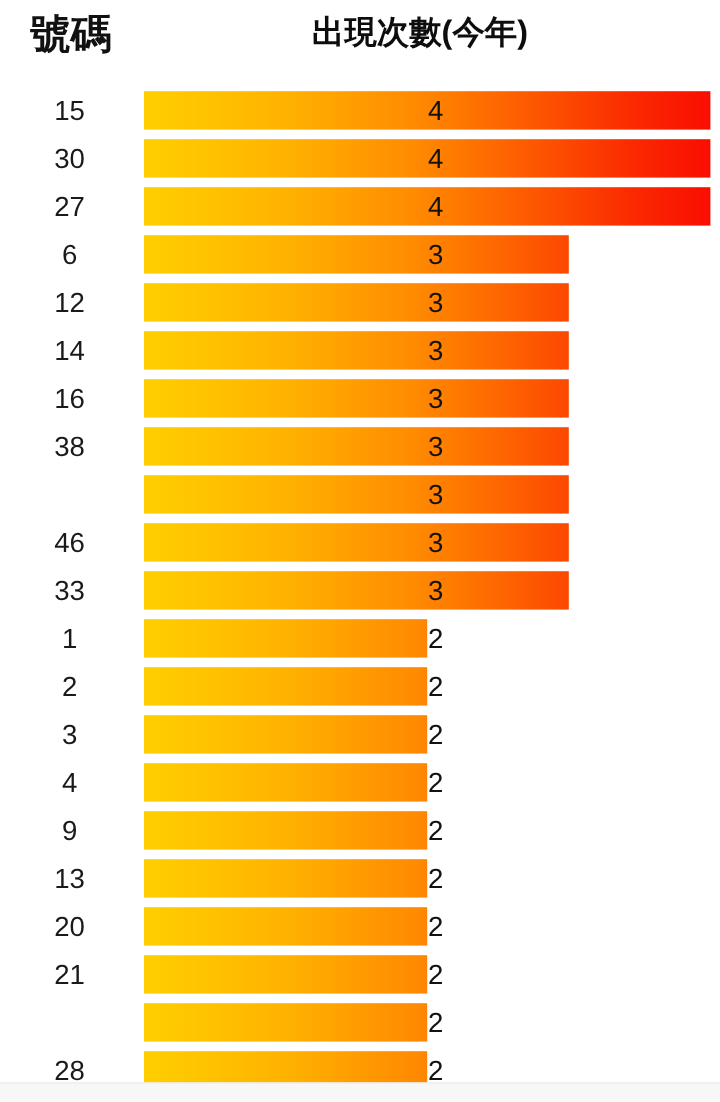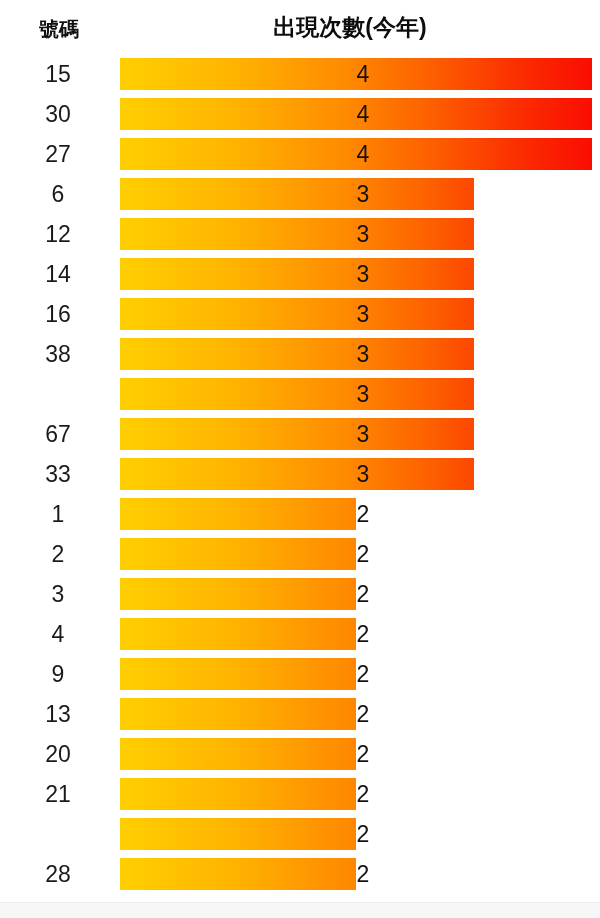--- a/index.html
+++ b/index.html
@@ -29,44 +29,44 @@
     left: 0;
     width: 600px;
     height: 62px;
   }
   .header-cat {
     position: absolute;
     left: 0;
     top: 14px;
     width: 118px;
     text-align: center;
-    font-size: 20px;
+    font-size: 34px;
     font-weight: bold;
     color: #111111;
     letter-spacing: 0px;
     line-height: 30px;
   }
   .header-title {
     position: absolute;
     left: 170px;
     top: 10px;
     width: 360px;
     text-align: center;
-    font-size: 23px;
+    font-size: 27px;
     font-weight: bold;
     color: #0d0d0d;
     line-height: 34px;
     white-space: nowrap;
   }
 
   
   .plot {
     position: absolute;
     left: 0;
-    top: 54px;
+    top: 72px;
     width: 600px;
     height: 840px;
   }
 
   .row {
     position: absolute;
     left: 0;
     width: 600px;
     height: 40px;
   }
@@ -191,21 +191,21 @@
           <div class="bar-value">3</div>
         </div>
       </div>
       <div class="row" style="top: 320px;">
         <div class="bar-track">
           <div class="bar" style="width: 354px; background-size: 472px 100%;"></div>
           <div class="bar-value">3</div>
         </div>
       </div>
       <div class="row" style="top: 360px;">
-        <div class="row-label">67</div>
+        <div class="row-label">46</div>
         <div class="bar-track">
           <div class="bar" style="width: 354px; background-size: 472px 100%;"></div>
           <div class="bar-value">3</div>
         </div>
       </div>
       <div class="row" style="top: 400px;">
         <div class="row-label">33</div>
         <div class="bar-track">
           <div class="bar" style="width: 354px; background-size: 472px 100%;"></div>
           <div class="bar-value">3</div>

